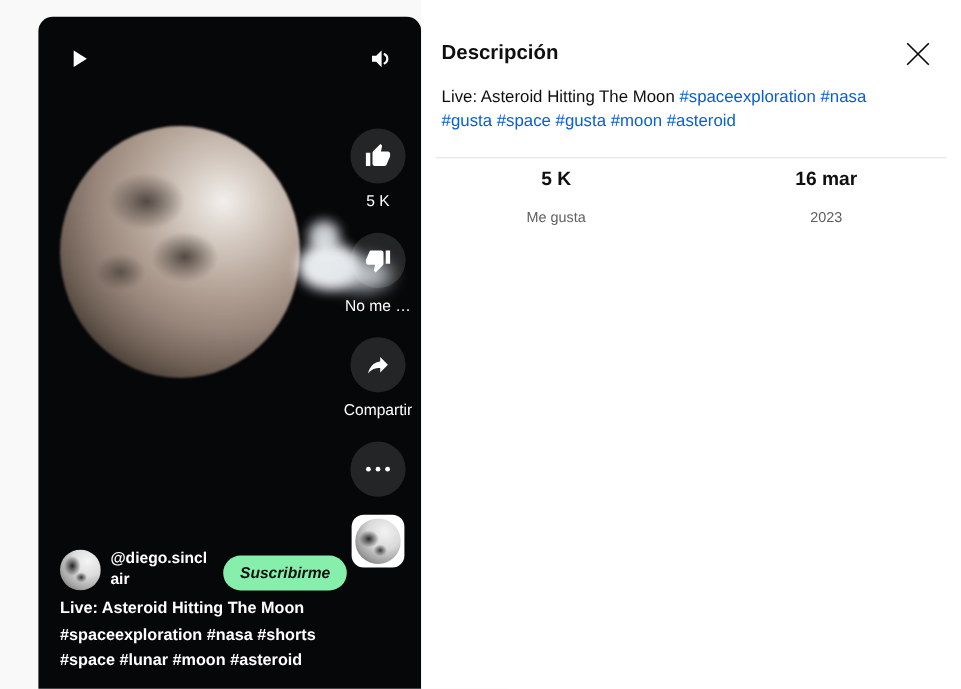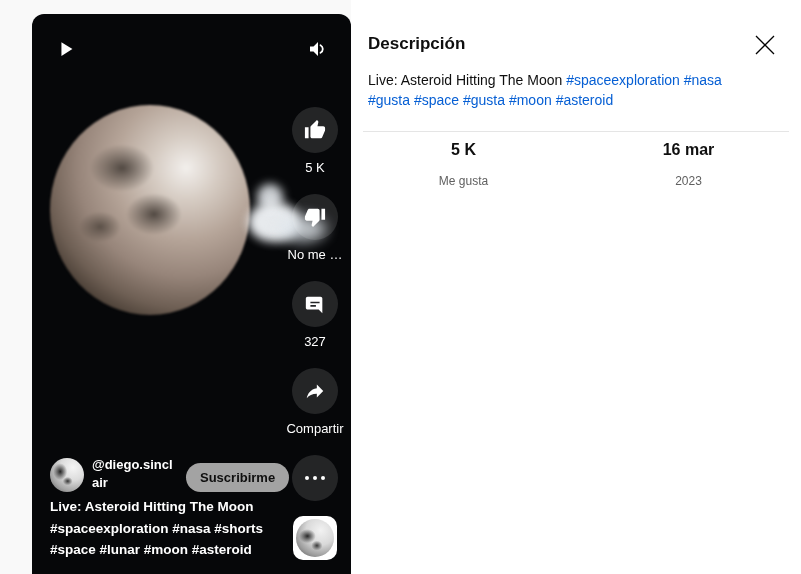--- a/index.html
+++ b/index.html
@@ -55,23 +55,23 @@
   .channel-row { position:absolute; left:18px; top:442px; width:285px;
                  display:flex; align-items:flex-end; gap:8px; }
   .channel-avatar { width:34px; height:34px; border-radius:50%; flex:0 0 auto; cursor:pointer;
      background:
        radial-gradient(ellipse 10px 12px at 30% 40%, rgba(25,25,25,.95), rgba(25,25,25,0) 70%),
        radial-gradient(ellipse 7px 6px at 52% 68%, rgba(35,35,35,.9), rgba(35,35,35,0) 70%),
        radial-gradient(circle at 68% 28%, #f5f5f5 0%, #dcdcdc 38%, #a8a8a8 68%, #555 100%); }
   .handle { width:82px; color:#fff; font-size:13px; line-height:18px; font-weight:700;
             word-break:break-all; cursor:pointer; }
   .subscribe-btn { margin-left:4px; margin-top:5px; height:29px; padding:0 14px;
-                   border:none; border-radius:15px; background:#a3a3a3; color:#0f0f0f;
+                   border:none; border-radius:15px; background:#86efac; color:#0f0f0f;
                    font-size:13px; font-weight:700; cursor:pointer;
-                   font-family:"Liberation Sans", sans-serif; }
+                   font-family:"Liberation Sans", sans-serif;font-style:italic; }
   .video-title { position:absolute; left:18px; top:482px; width:250px; color:#fff;
                  font-size:13.5px; line-height:21.5px; font-weight:700; }
 
   
   .panel { position:absolute; left:351px; top:0; width:450px; height:574px; background:#fff; }
   .panel-header { position:relative; padding:34px 17px 0 17px; }
   .panel-title { font-size:17px; font-weight:700; color:#0f0f0f; }
   .close-btn { position:absolute; right:24px; top:33px; width:24px; height:24px;
                border:none; background:none; cursor:pointer; padding:0; }
   .desc-text { padding:16px 17px 0 17px; width:432px; font-size:14px; line-height:20px;
@@ -122,28 +122,20 @@
 
       <div class="rail-group">
         <button class="circle-btn" aria-label="dislike">
           <svg width="22" height="22" viewBox="0 0 24 24">
             <path fill="#fff" d="M15 3H6c-.83 0-1.54.5-1.84 1.22l-3.02 7.05c-.09.23-.14.47-.14.73v2c0 1.1.9 2 2 2h6.31l-.95 4.57-.03.32c0 .41.17.79.44 1.06L9.83 23l6.59-6.59c.36-.36.58-.86.58-1.41V5c0-1.1-.9-2-2-2zm4 0v12h4V3h-4z"></path>
           </svg>
         </button>
         <span class="rail-label">No me …</span>
       </div>
 
-      <div class="rail-group">
-        <button class="circle-btn" aria-label="comments">
-          <svg width="22" height="22" viewBox="0 0 24 24">
-            <path fill="#fff" d="M20 4H4c-1.1 0-2 .9-2 2v10c0 1.1.9 2 2 2h12l4 4V6c0-1.1-.9-2-2-2zM7 9.5h10v1.8H7V9.5zm0 3.6h6v1.8H7v-1.8z"></path>
-          </svg>
-        </button>
-        <span class="rail-label">327</span>
-      </div>
 
       <div class="rail-group">
         <button class="circle-btn" aria-label="share">
           <svg width="22" height="22" viewBox="0 0 24 24">
             <path fill="#fff" d="M14 9V5l7 7-7 7v-4.1c-5 0-8.5 1.6-11 5.1 1-5 4-10 11-11z"></path>
           </svg>
         </button>
         <span class="rail-label">Compartir</span>
       </div>
 

